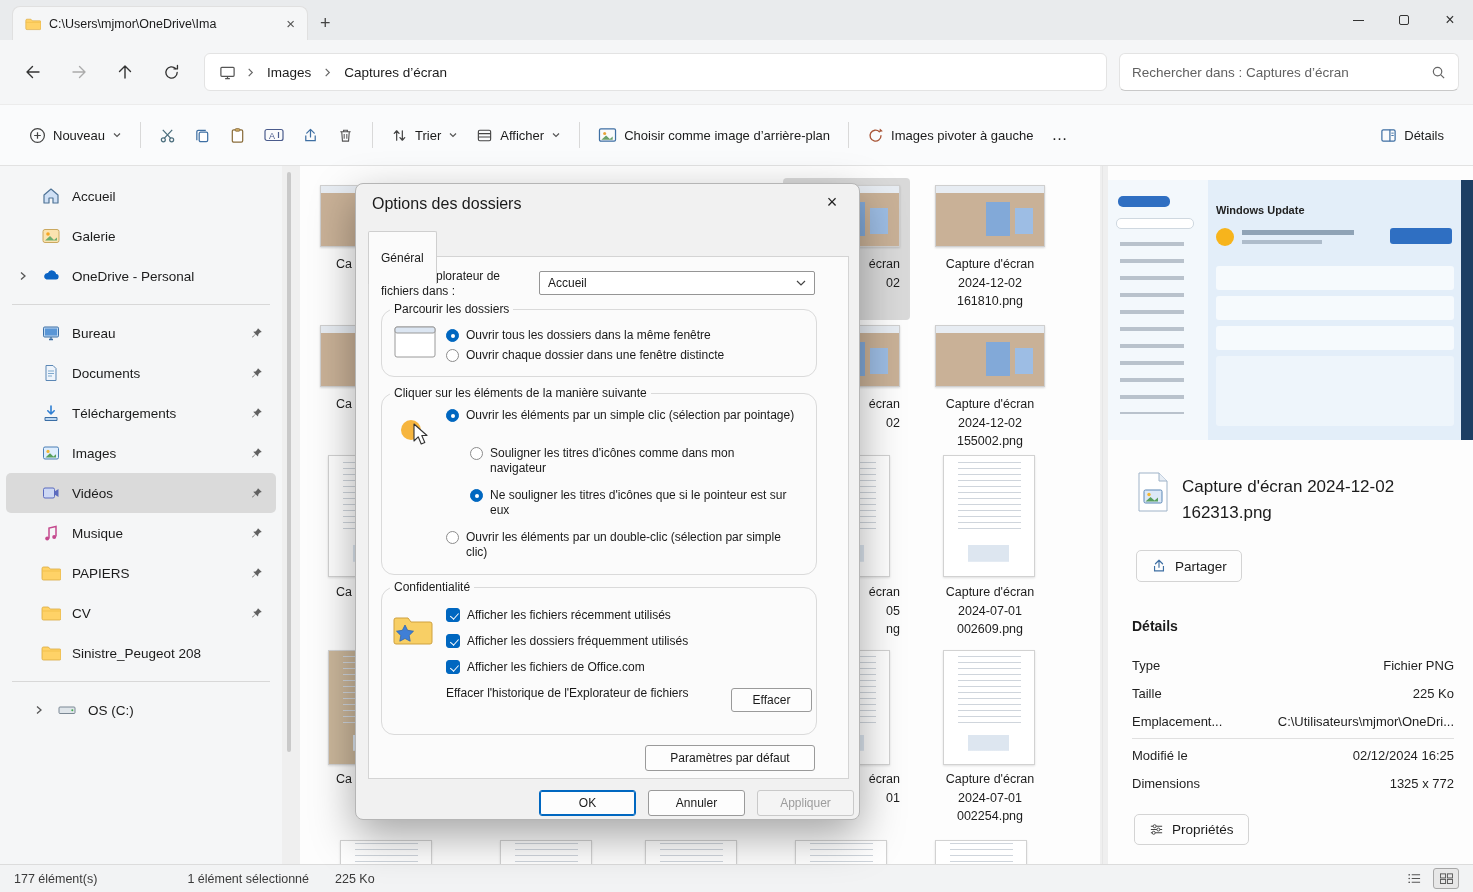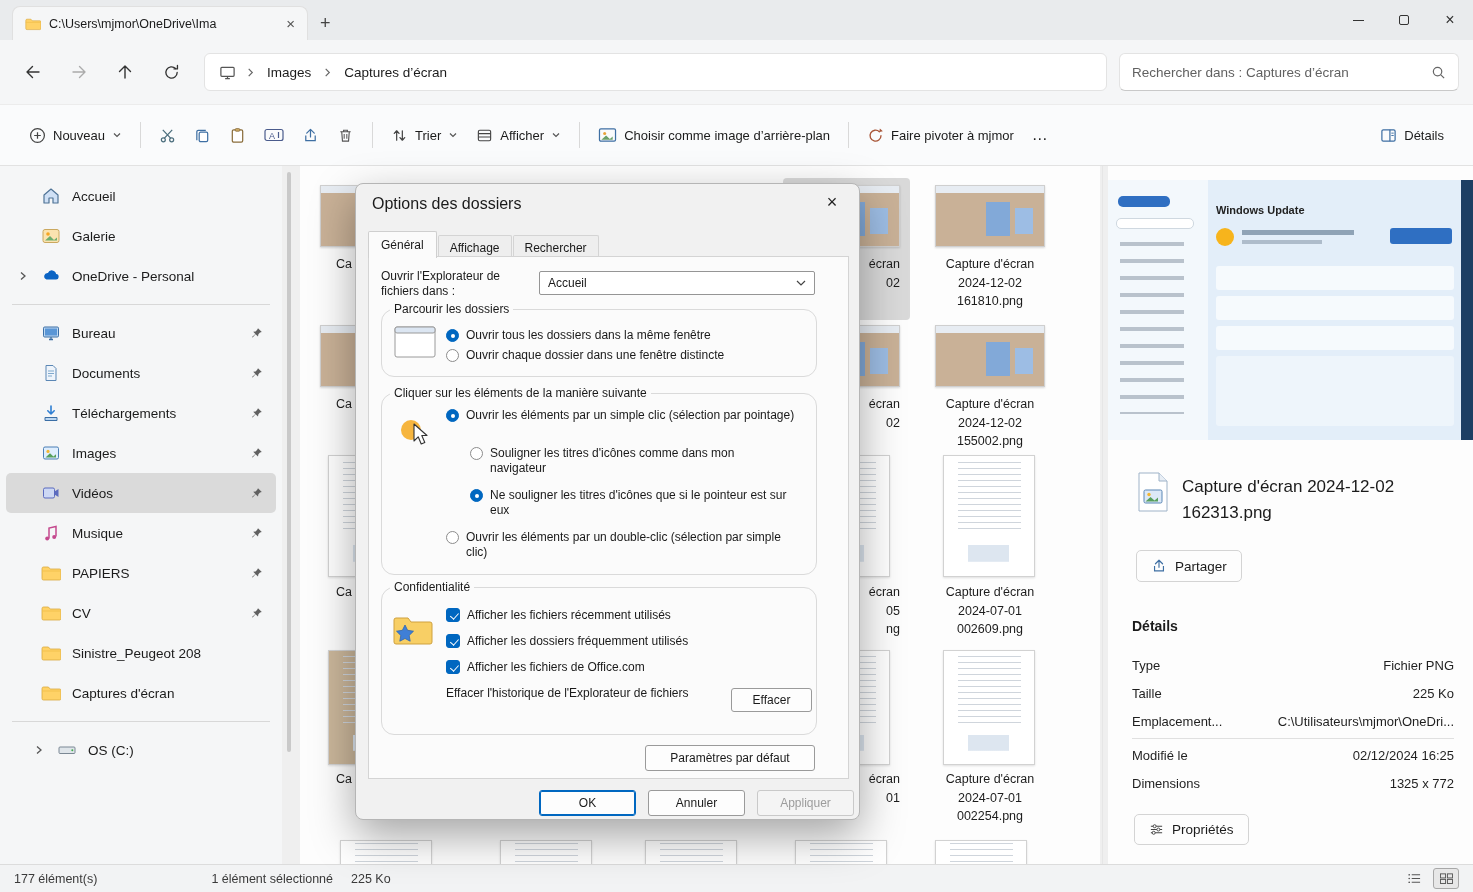--- a/index.html
+++ b/index.html
@@ -59,32 +59,32 @@
 .preview{position:absolute;left:0;top:14px;width:365px;height:260px;background:#e9f1f9;overflow:hidden}
 .preview-title{font-size:11px;font-weight:bold;color:#222}
 .fname{font-size:17px;line-height:26px;color:#1b1b1b}
 .panebtn{position:absolute;display:inline-flex;align-items:center;gap:8px;background:#fdfdfd;border:1px solid #d4d4d4;border-radius:5px;font-size:13.5px;padding:7px 14px;color:#1b1b1b}
 .dheading{font-size:14px;font-weight:bold}
 .prow{position:absolute;width:322px;left:24px;display:flex;justify-content:space-between;font-size:13px;color:#1f1f1f}
 .pv{text-align:right}
 
 
 .statusbar{position:absolute;left:0;top:864px;width:100%;height:28px;background:#f2f3f4;border-top:1px solid #dcdcdc;display:flex;align-items:center;font-size:12.5px;color:#3a3a3a;padding:0 14px}
-.stgap{margin-left:114px;display:flex;gap:18px}
+.stgap{margin-left:90px;display:flex;gap:26px}
 .viewtoggles{margin-left:auto;display:flex;gap:6px}
 .vt{width:26px;height:21px;display:flex;align-items:center;justify-content:center;border-radius:3px;border:1px solid transparent}
 .vt.active{background:#e7e7e7;border-color:#a8a8a8}
 
 
 .dialog{position:absolute;left:355px;top:183px;width:505px;height:637px;background:#f1f1f1;border:1px solid #b5b5b5;border-radius:8px;box-shadow:0 16px 44px rgba(0,0,0,.35);z-index:60;font-size:12px;color:#1a1a1a}
 .dtitle{position:absolute;left:16px;top:11px;font-size:16px}
 .dclose{position:absolute;right:12px;top:5px;width:30px;height:26px;display:flex;align-items:center;justify-content:center;font-size:18px;color:#222}
 .dtabs{position:absolute;left:12px;top:47px;display:flex;align-items:flex-end}
 .dtab{padding:5px 11px;border:1px solid #d4d4d4;border-bottom:none;background:#eeeeee;margin-right:1px;border-radius:2px 2px 0 0;position:relative;top:2px}
-.dtab.active{background:#fbfbfb;top:0;padding:6px 12px;border-color:#cfcfcf;z-index:2}
+.dtab.active{background:#fbfbfb;top:0;padding:19px 12px;border-color:#cfcfcf;z-index:2}
 .dpage{position:absolute;left:12px;top:72px;width:481px;height:523px;background:#fbfbfb;border:1px solid #d4d4d4}
 .dgroup{position:absolute;border:1px solid #dadada;border-radius:13px}
 .dlegend{position:absolute;top:-8px;left:8px;background:#fbfbfb;padding:0 4px}
 .drow{position:absolute;display:flex;align-items:flex-start;gap:7px;line-height:15px}
 .radio{flex:none;width:13px;height:13px;border-radius:50%;border:1px solid #8c8c8c;background:#fff;margin-top:1px;position:relative}
 .radio.sel{background:#0067c0;border-color:#0067c0}
 .radio.sel::after{content:"";position:absolute;left:3.5px;top:3.5px;width:4px;height:4px;border-radius:50%;background:#fff}
 .check{flex:none;width:14px;height:14px;border:1px solid #8c8c8c;border-radius:3px;background:#fff;position:relative}
 .check.on{background:#0067c0;border-color:#0067c0}
 .check.on::after{content:"";position:absolute;left:4.5px;top:1.5px;width:3.5px;height:7px;border:solid #fff;border-width:0 1.8px 1.8px 0;transform:rotate(42deg)}
@@ -253,21 +253,21 @@
           <path d="M3.5 13.5 8.5 9l4 3.6 3-2.6v3.5z" fill="#6aa06a"></path>
         </svg>
       <span>Choisir comme image d’arrière-plan</span>
     </div>
     <span class="tbsep"></span>
     <div class="tbbtn">
       <svg width="17" height="17" viewBox="0 0 18 18">
           <path d="M14.8 9.2a5.8 5.8 0 1 1-1.7-4.1" fill="none" stroke="#a85436" stroke-width="1.4" stroke-linecap="round"></path>
           <path d="M13.6 1.6l-.5 3.8 3.7-.9z" fill="#a85436"></path>
         </svg>
-      <span>Faire pivoter à mjmor</span>
+      <span>Images pivoter à gauche</span>
     </div>
     <div class="tbbtn" style="font-size:16px;letter-spacing:2px">
       <span>…</span>
     </div>
     <div class="tbbtn tbright">
       <svg width="17" height="17" viewBox="0 0 18 18">
           <rect x="2" y="3" width="14" height="12" rx="1.5" fill="none" stroke="#3e6fa3" stroke-width="1.3"></rect>
           <path d="M10.5 3v12" stroke="#3e6fa3" stroke-width="1.3"></path>
           <path d="M12 6.5h2.5M12 9h2.5" stroke="#3e6fa3" stroke-width="1"></path>
         </svg>
@@ -435,30 +435,20 @@
     </div>
     <div class="sitem">
       <span class="sgutter"></span>
       <span class="sic">
           <svg width="20" height="18" viewBox="0 0 20 16">
             <path d="M1 3.5C1 2.7 1.6 2 2.4 2h5l1.8 2h9.4c.8 0 1.4.7 1.4 1.5v8c0 .8-.6 1.5-1.4 1.5H2.4A1.45 1.45 0 0 1 1 13.5z" fill="#ffd267" stroke="#d9a93f" stroke-width="0.8"></path>
             <path d="M1 6h19" stroke="#f3c14e"></path>
           </svg>
         </span>
       <span class="slabel">Sinistre_Peugeot 208</span>
-    </div>
-    <div class="sitem">
-      <span class="sgutter"></span>
-      <span class="sic">
-          <svg width="20" height="18" viewBox="0 0 20 16">
-            <path d="M1 3.5C1 2.7 1.6 2 2.4 2h5l1.8 2h9.4c.8 0 1.4.7 1.4 1.5v8c0 .8-.6 1.5-1.4 1.5H2.4A1.45 1.45 0 0 1 1 13.5z" fill="#ffd267" stroke="#d9a93f" stroke-width="0.8"></path>
-            <path d="M1 6h19" stroke="#f3c14e"></path>
-          </svg>
-        </span>
-      <span class="slabel">Captures d'écran</span>
     </div>
     <div class="sdivider"></div>
     <div class="sitem" style="padding-left:16px">
       <span class="sgutter">
           <svg width="10" height="10" viewBox="0 0 10 10">
             <path d="M3 1.5 7 5l-4 3.5" fill="none" stroke="#555" stroke-width="1.3"></path>
           </svg>
         </span>
       <span class="sic">
           <svg width="20" height="20" viewBox="0 0 20 20">

